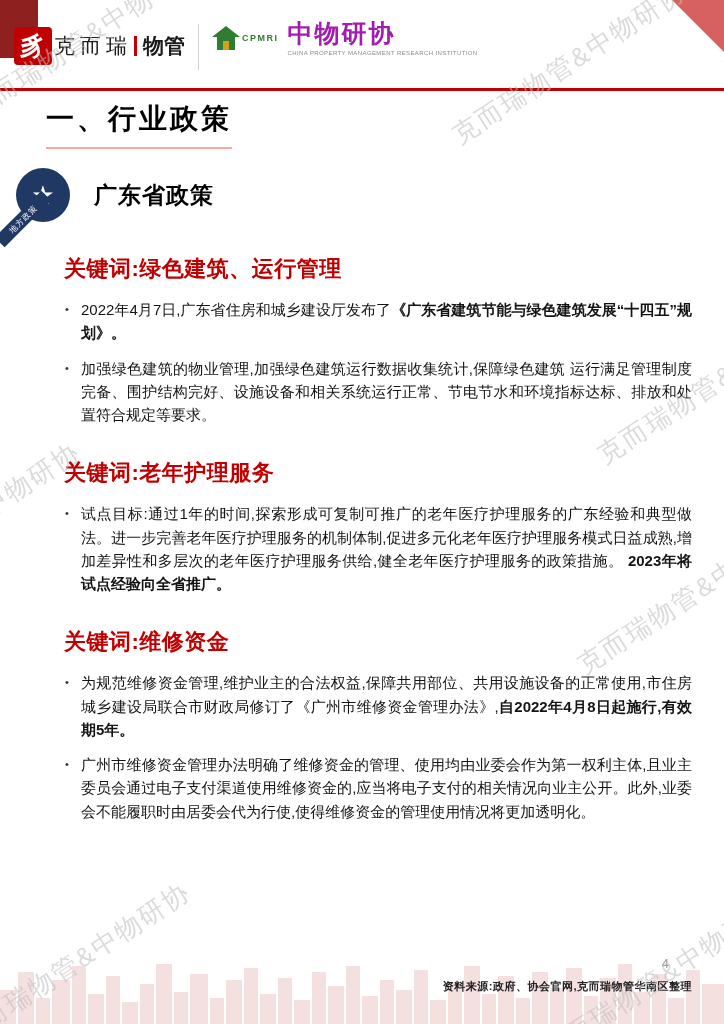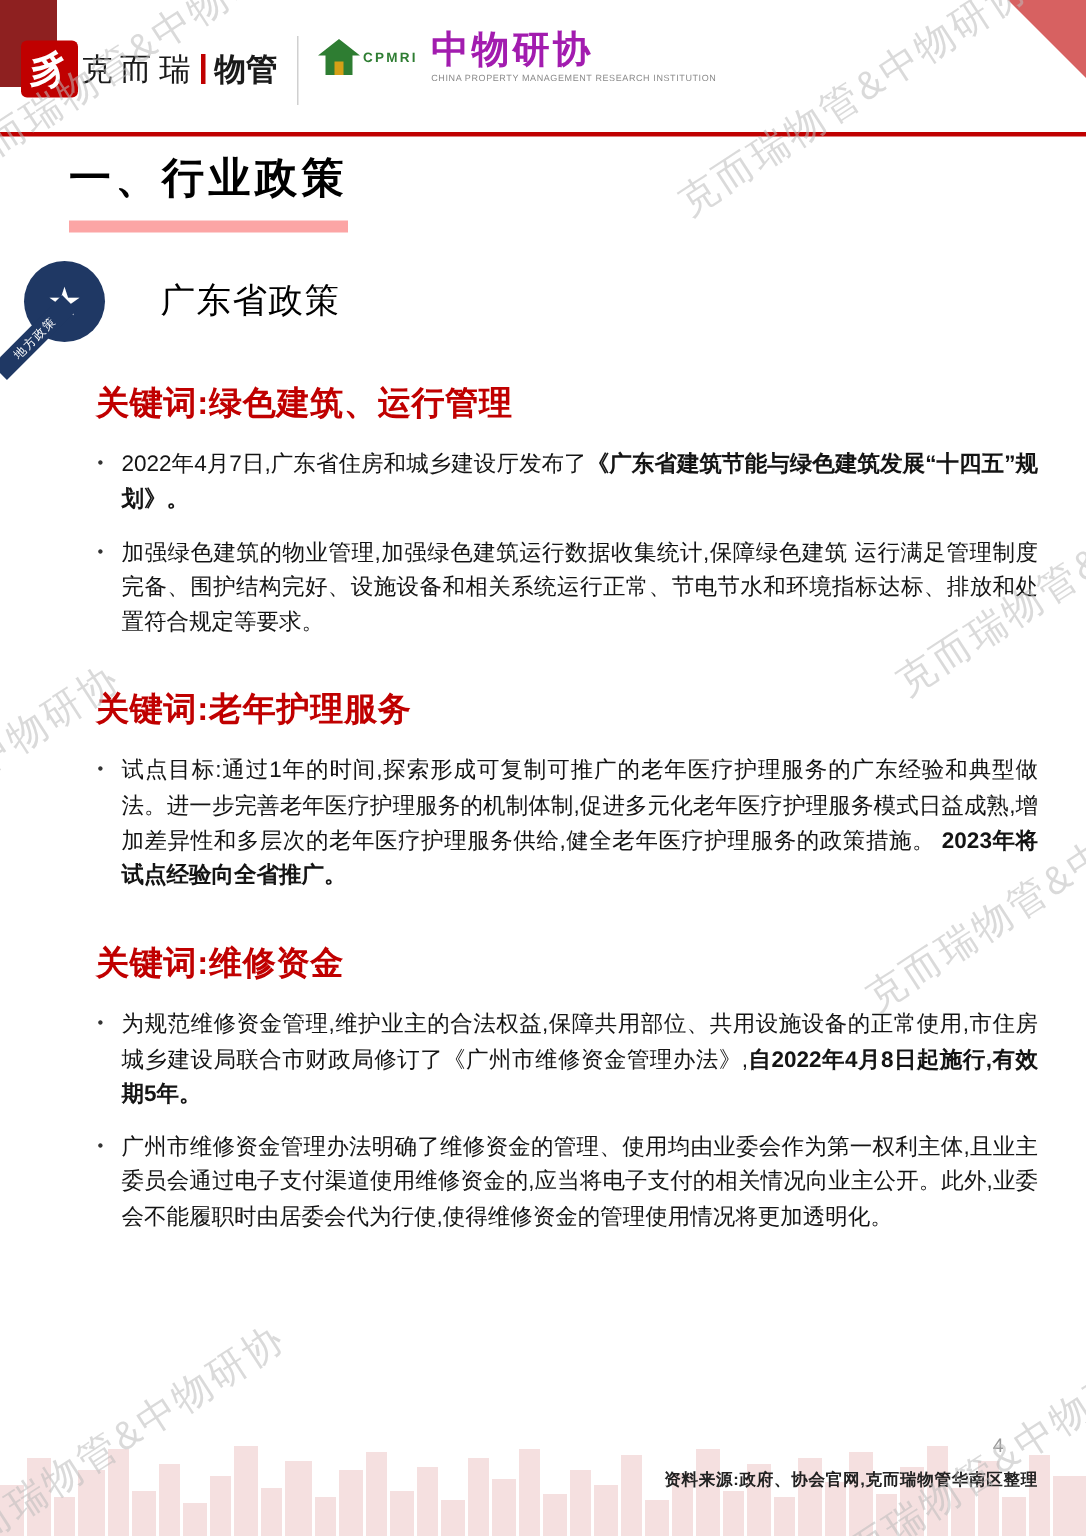--- a/index.html
+++ b/index.html
@@ -70,21 +70,21 @@
     font-size: 6px; color: #8a8a8a; letter-spacing: 0.4px; margin-top: 2px;
   }
 
   
   .page-title {
     position: absolute; left: 46px; top: 100px; margin: 0;
     font-family: "Liberation Serif", serif;
     font-size: 28px; font-weight: 700; color: #000;
     letter-spacing: 3px;
     padding-bottom: 9px;
-    border-bottom: 8px solid #fca5a5;
+    border-bottom: 2px solid #fca5a5;
   }
 
   
   .section-row {
     position: absolute; left: 16px; top: 168px;
     display: flex; align-items: center; gap: 20px;
   }
   .badge {
     position: relative;
     width: 54px; height: 54px; border-radius: 50%;
@@ -95,21 +95,21 @@
   .badge-star { color: #fff; font-size: 26px; line-height: 1; }
   .badge-ribbon {
     position: absolute; left: -26px; bottom: -4px;
     width: 66px; height: 14px;
     background: #1f3864;
     transform: rotate(-45deg);
     display: flex; align-items: center; justify-content: center;
   }
   .badge-ribbon span { color: #fff; font-size: 8px; letter-spacing: 1px; }
   .section-heading {
-    margin: 17px; font-size: 23px; font-weight: 400; color: #000; letter-spacing: 1px;
+    margin: 4px; font-size: 23px; font-weight: 700; color: #000; letter-spacing: 1px;
   }
 
   
   .content { position: absolute; left: 64px; right: 32px; top: 238px; z-index: 1; }
   .kw-section { margin-bottom: 32px; }
   .kw-heading {
     margin: 16px 0 14px 0;
     color: #c00000; font-size: 22px; font-weight: 700; letter-spacing: 0.5px;
   }
   ul.bullets { list-style: none; margin: 0; padding: 0; }

